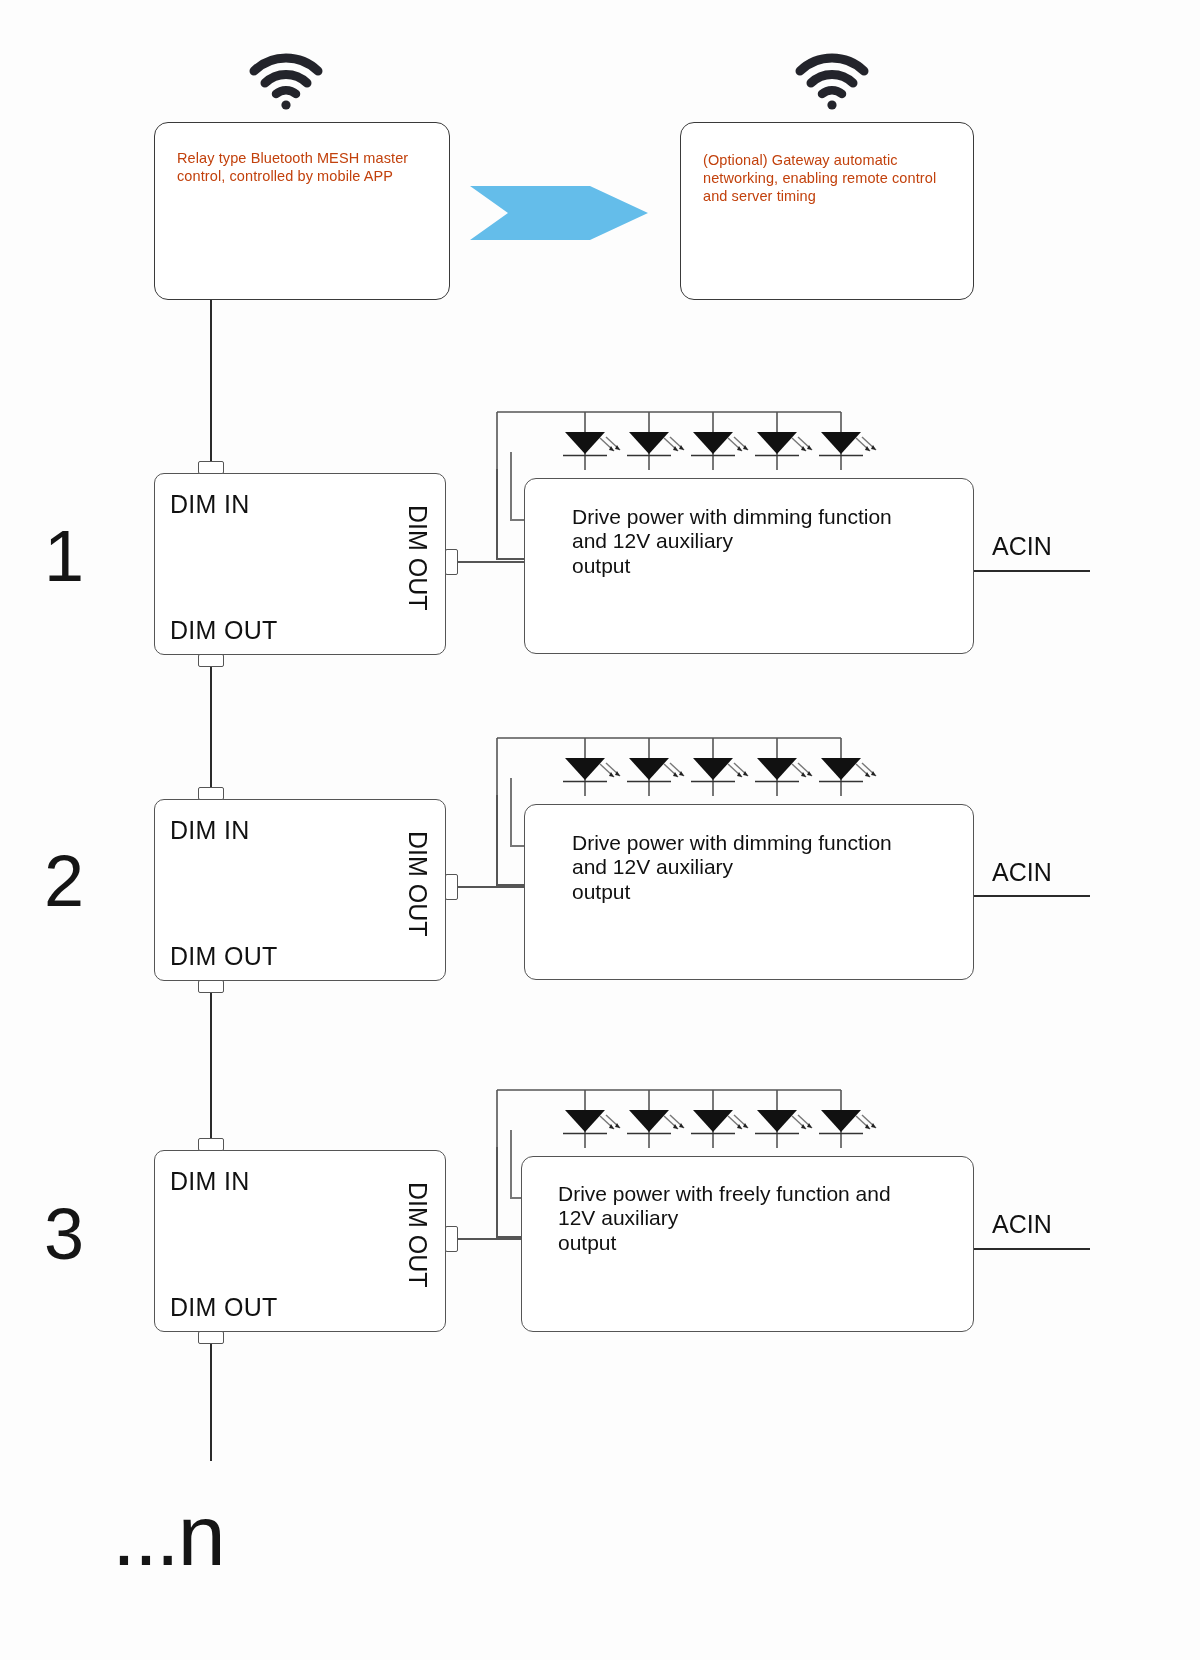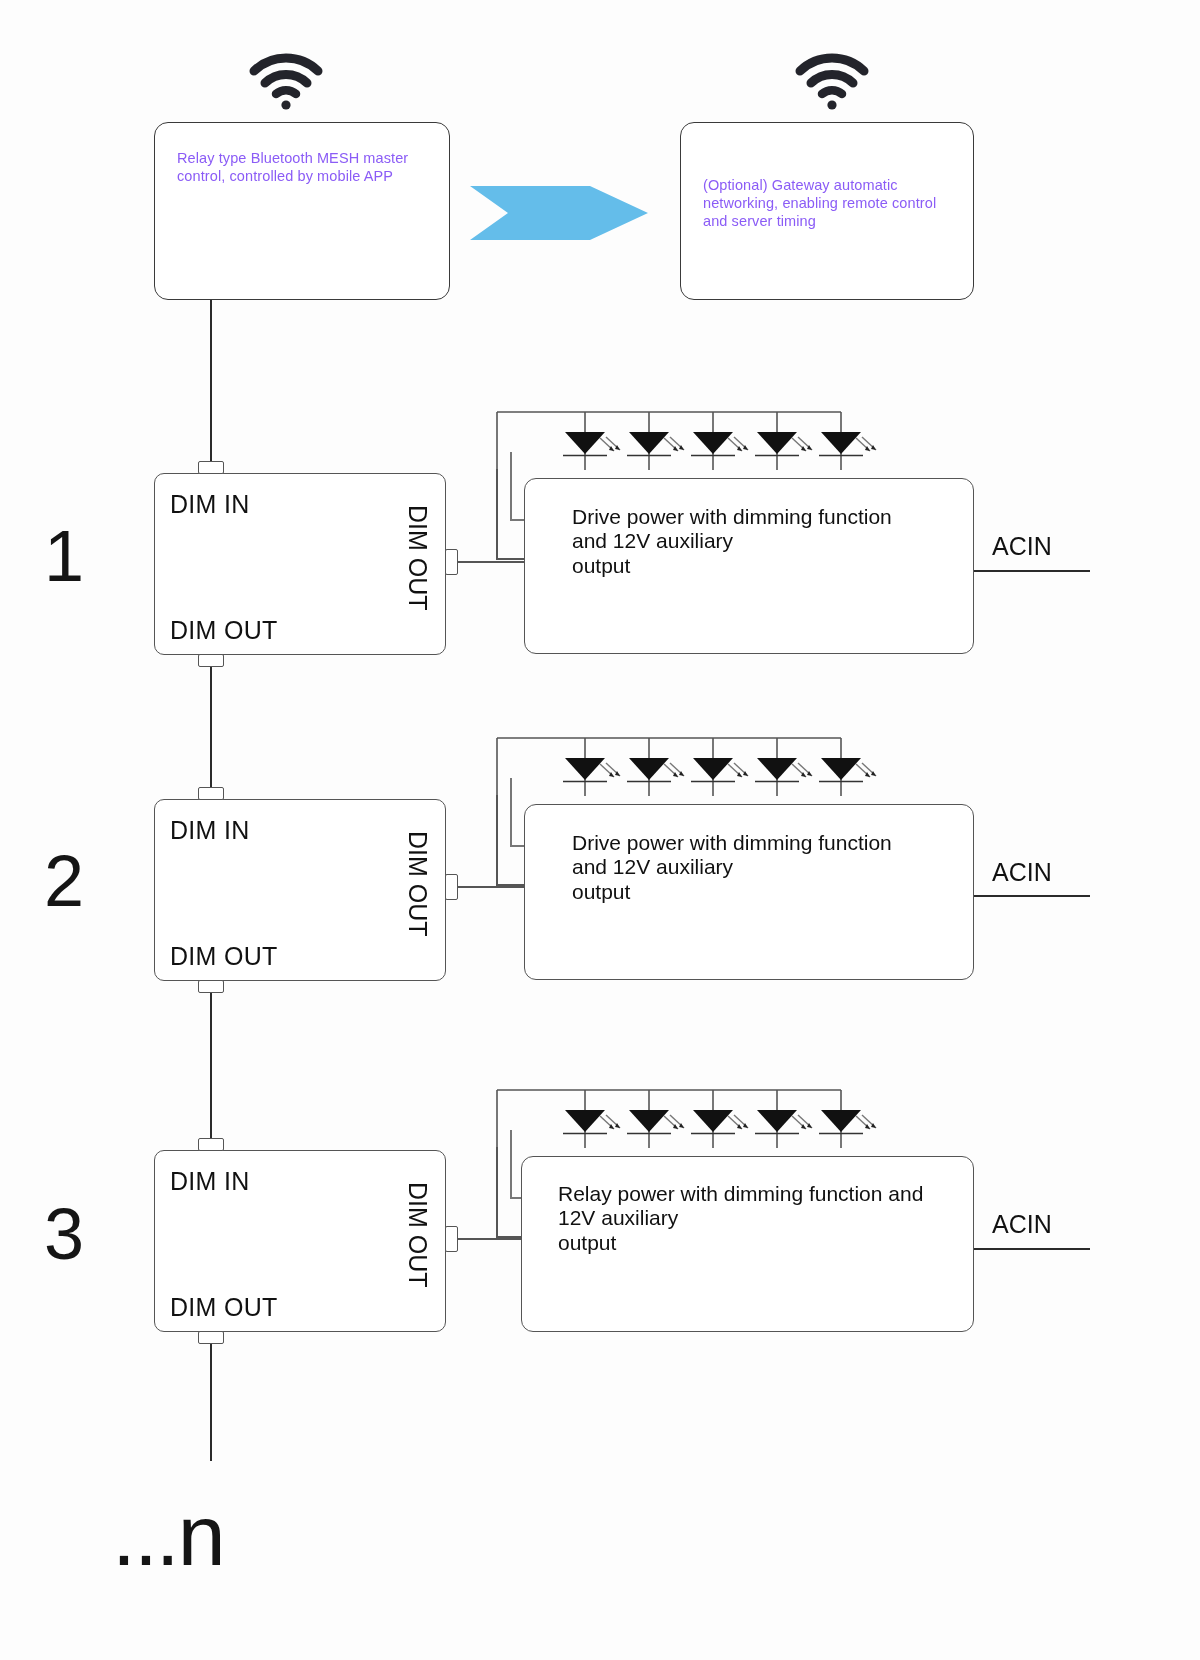--- a/index.html
+++ b/index.html
@@ -19,21 +19,21 @@
     border:1px solid #3a3a3a;
     border-radius:14px;
     background:#fff;
     padding:26px 22px 10px 22px;
     box-sizing:border-box;
   }
   .infobox p{
     margin:0 0 18px 0;
     font-size:14.5px;
     line-height:1.25;
-    color:#8b5cf6;
+    color:#c2410c;
     letter-spacing:.1px;
   }
   .infobox p:last-child{margin-bottom:0;}
 
   
   .wifi{position:absolute;}
 
   
   .bluearrow{position:absolute;}
 
@@ -137,21 +137,21 @@
 
   <div class="wifi" style="left:794px;top:52px;">
     <svg width="76" height="58" viewBox="0 0 76 58">
       <path d="M6 19 A46 46 0 0 1 70 19" fill="none" stroke="#23242b" stroke-width="9" stroke-linecap="round"></path>
       <path d="M17 31 A30 30 0 0 1 59 31" fill="none" stroke="#23242b" stroke-width="9" stroke-linecap="round"></path>
       <path d="M28 42 A15 15 0 0 1 48 42" fill="none" stroke="#23242b" stroke-width="8.5" stroke-linecap="round"></path>
       <circle cx="38" cy="53" r="4.6" fill="#23242b"></circle>
     </svg>
   </div>
 
-  <div class="infobox abs" style="left:680px;top:122px;width:294px;height:178px;padding-top:53px;">
+  <div class="infobox abs" style="left:680px;top:122px;width:294px;height:178px;padding-top:28px;">
     <p>(Optional) Gateway automatic networking, enabling remote control and server timing</p>
   </div>
 
   <div class="ln" style="left:210px;top:300px;width:2px;height:166px;"></div>
   <div class="ln" style="left:210px;top:655px;width:2px;height:142px;"></div>
   <div class="ln" style="left:210px;top:982px;width:2px;height:163px;"></div>
   <div class="ln" style="left:210px;top:1333px;width:2px;height:128px;"></div>
 
   <div class="idx" style="left:44px;top:520px;">1</div>
 
@@ -394,21 +394,21 @@
   <div class="nub" style="left:198px;top:1331px;width:26px;height:13px;border-radius:2px;"></div>
   <div class="nub" style="left:445px;top:1226px;width:13px;height:26px;border-radius:2px;"></div>
 
   <div class="dim-label" style="left:170px;top:1167px;">DIM IN</div>
   <div class="dim-label" style="left:170px;top:1293px;">DIM OUT</div>
   <div class="dim-label-vert" style="left:432px;top:1182px;">DIM OUT</div>
 
   <div class="ln" style="left:458px;top:1238px;width:67px;height:1.6px;background:#555;"></div>
 
   <div class="drvbox abs" style="left:521px;top:1156px;width:453px;height:176px;"></div>
-  <div class="drvtext" style="left:558px;top:1182px;width:420px;">Relay power with dimming function and
+  <div class="drvtext" style="left:558px;top:1182px;width:420px;">Drive power with freely function and
 12V auxiliary
 output</div>
 
   <div class="ln" style="left:974px;top:1248px;width:116px;height:1.8px;"></div>
   <div class="acin" style="left:992px;top:1210px;">ACIN</div>
 
   <div class="tail-n" style="left:112px;top:1492px;">...n</div>
 
 </div>
 

